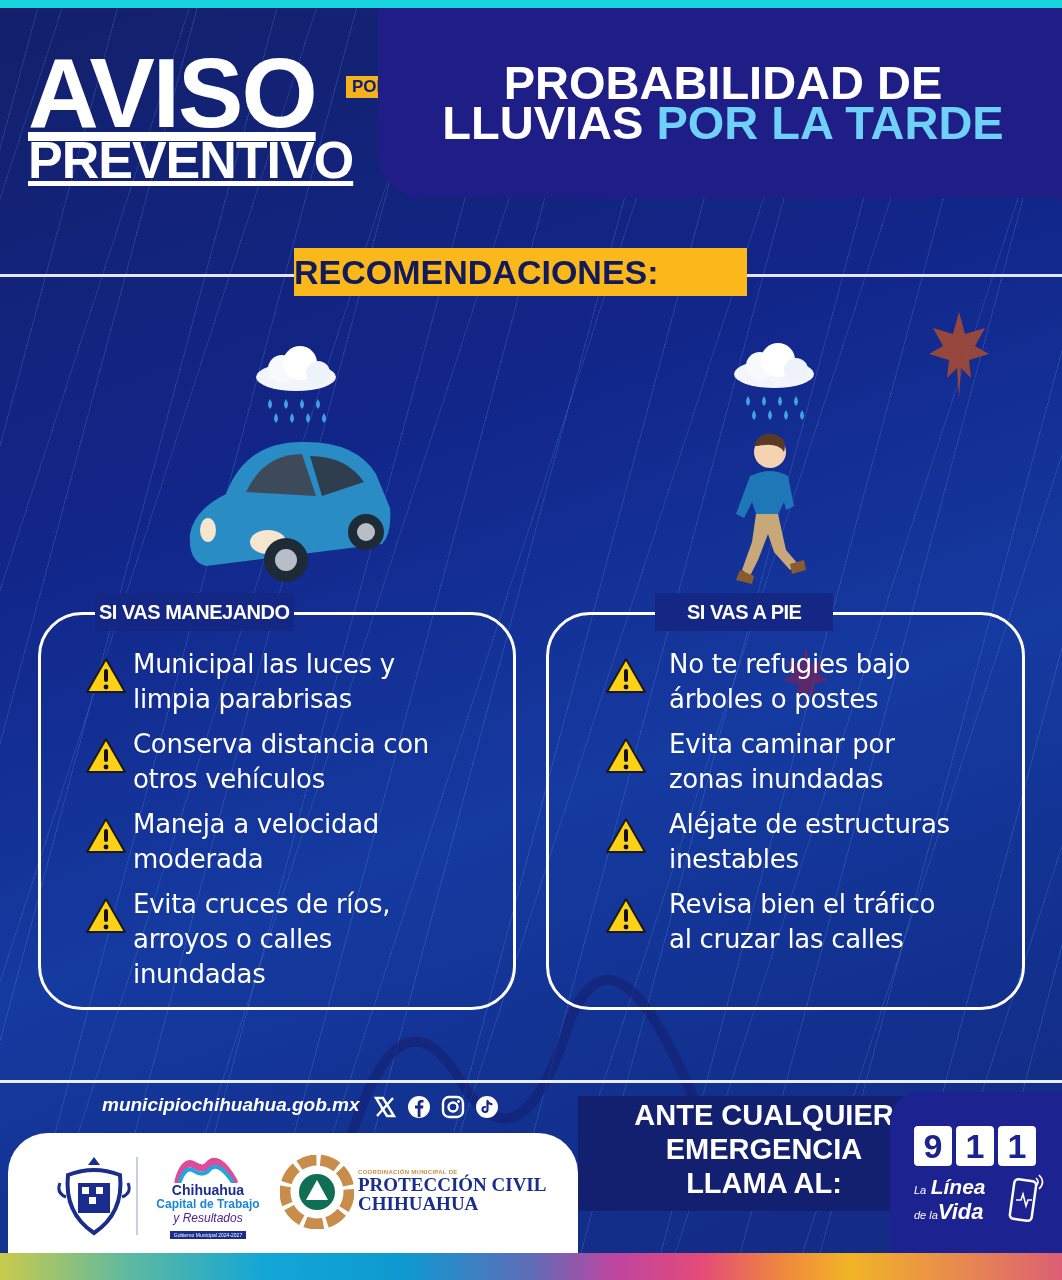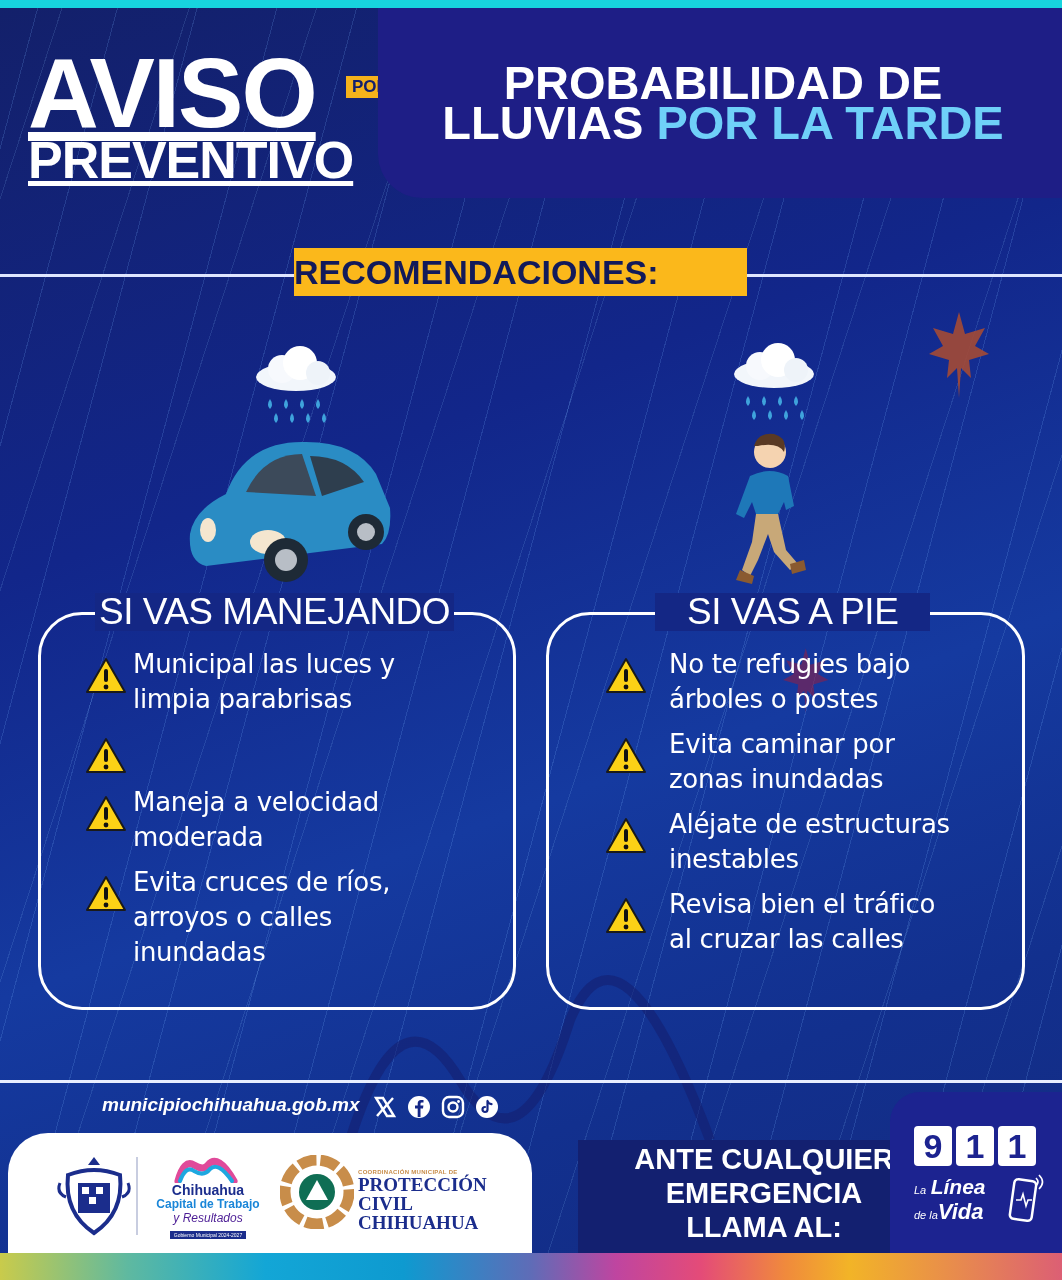--- a/index.html
+++ b/index.html
@@ -59,21 +59,21 @@
     font-family: "Liberation Sans", sans-serif; font-weight: 700; font-size: 34px; line-height: 48px;
   }
 
   .card {
     position: absolute; top: 612px; height: 398px; border: 3px solid #fff; border-radius: 44px;
   }
   .card-left { left: 38px; width: 478px; }
   .card-right { left: 546px; width: 479px; }
   .card-title {
     position: absolute; top: -22px; background: #142785; padding: 0 4px;
-    font-family: "Liberation Sans", sans-serif; font-weight: 400; font-size: 37px;
+    font-family: "Liberation Sans", sans-serif; font-weight: 700; font-size: 20px;
     line-height: 38px; color: #fff; letter-spacing: -0.5px;
   }
   .card-left .card-title { left: 54px; }
   .card-right .card-title { left: 106px; padding: 0 32px; }
 
   .items { position: absolute; left: 44px; top: 32px; }
   .card-right .items { left: 56px; }
   .item { display: flex; align-items: flex-start; margin-bottom: 10px; }
   .warn { width: 42px; height: 38px; margin-top: 10px; margin-right: 6px; flex: none; }
   .item-text {
@@ -85,26 +85,26 @@
   .bottom-line { position: absolute; left: 0; top: 1080px; width: 1062px; height: 3px; background: #e8eeff; }
   .url {
     position: absolute; left: 102px; top: 1094px;
     font-family: "Liberation Sans", sans-serif; font-style: italic; font-weight: 700;
     font-size: 19px; color: #fff;
   }
   .socials { position: absolute; left: 372px; top: 1094px; display: flex; gap: 8px; }
   .soc { width: 26px; height: 26px; display: flex; align-items: center; justify-content: center; }
 
   .white-panel {
-    position: absolute; left: 8px; top: 1133px; width: 524px; height: 125px;
+    position: absolute; left: 8px; top: 1133px; width: 570px; height: 125px;
     background: #fff; border-radius: 40px 40px 0 0;
   }
 
   .emerg {
-    position: absolute; left: 578px; top: 1140px; width: 372px; height: 115px;
+    position: absolute; left: 578px; top: 1096px; width: 372px; height: 115px;
     background: #132070; text-align: center;
   }
   .emerg div {
     font-family: "Liberation Sans", sans-serif; font-weight: 700; font-size: 29px;
     line-height: 34px; color: #fff;
   }
   .nine11 {
     position: absolute; left: 890px; top: 1092px; width: 172px; height: 166px;
     background: #1c2390; border-radius: 30px 0 0 0;
   }
@@ -218,20 +218,22 @@
           </svg>
         <div class="item-text" style="white-space:pre-line">Municipal las luces y
 limpia parabrisas</div>
       </div>
       <div class="item">
         <svg class="warn" viewBox="0 0 42 38">
             <path d="M21 2 L40 35 L2 35 Z" fill="#fcd116" stroke="#1a1a1a" stroke-width="2" stroke-linejoin="round"></path>
             <rect x="19" y="12" width="4" height="13" rx="2" fill="#111"></rect>
             <circle cx="21" cy="30" r="2.4" fill="#111"></circle>
           </svg>
+        <div class="item-text" style="white-space:pre-line">Conserva distancia con
+otros vehículos</div>
       </div>
       <div class="item">
         <svg class="warn" viewBox="0 0 42 38">
             <path d="M21 2 L40 35 L2 35 Z" fill="#fcd116" stroke="#1a1a1a" stroke-width="2" stroke-linejoin="round"></path>
             <rect x="19" y="12" width="4" height="13" rx="2" fill="#111"></rect>
             <circle cx="21" cy="30" r="2.4" fill="#111"></circle>
           </svg>
         <div class="item-text" style="white-space:pre-line">Maneja a velocidad
 moderada</div>
       </div>

